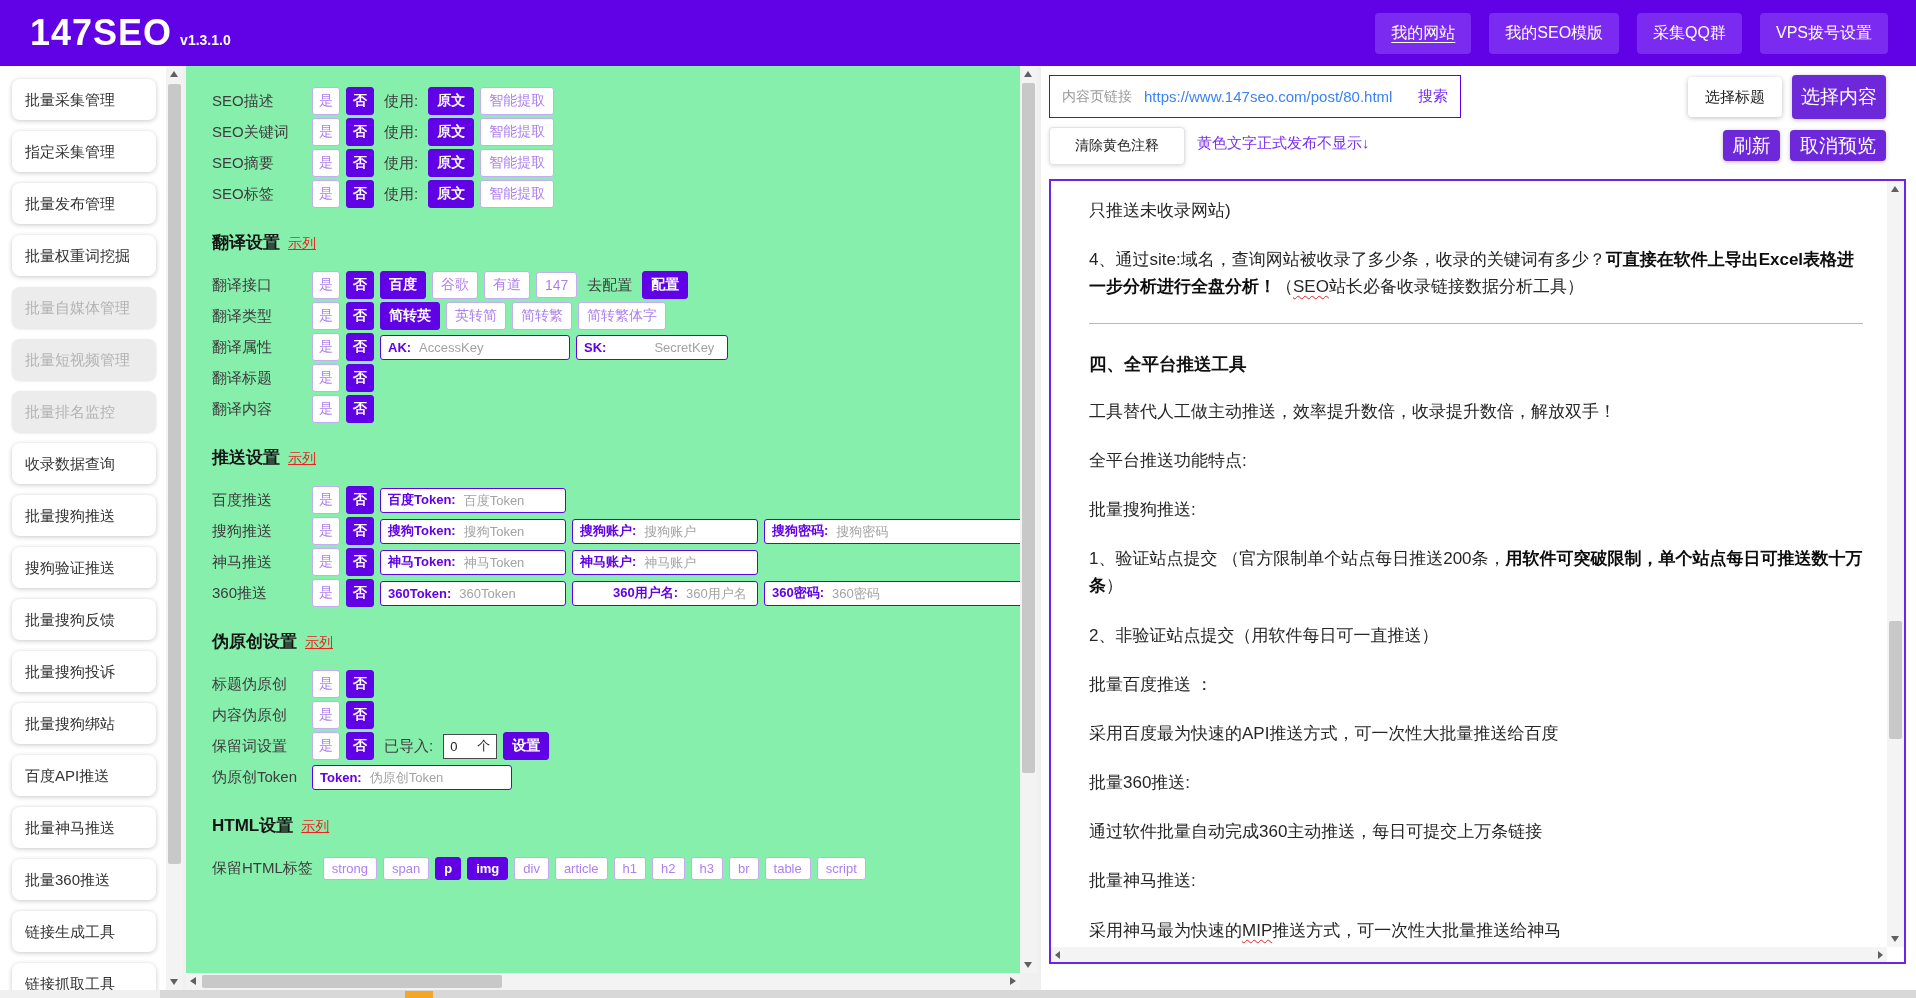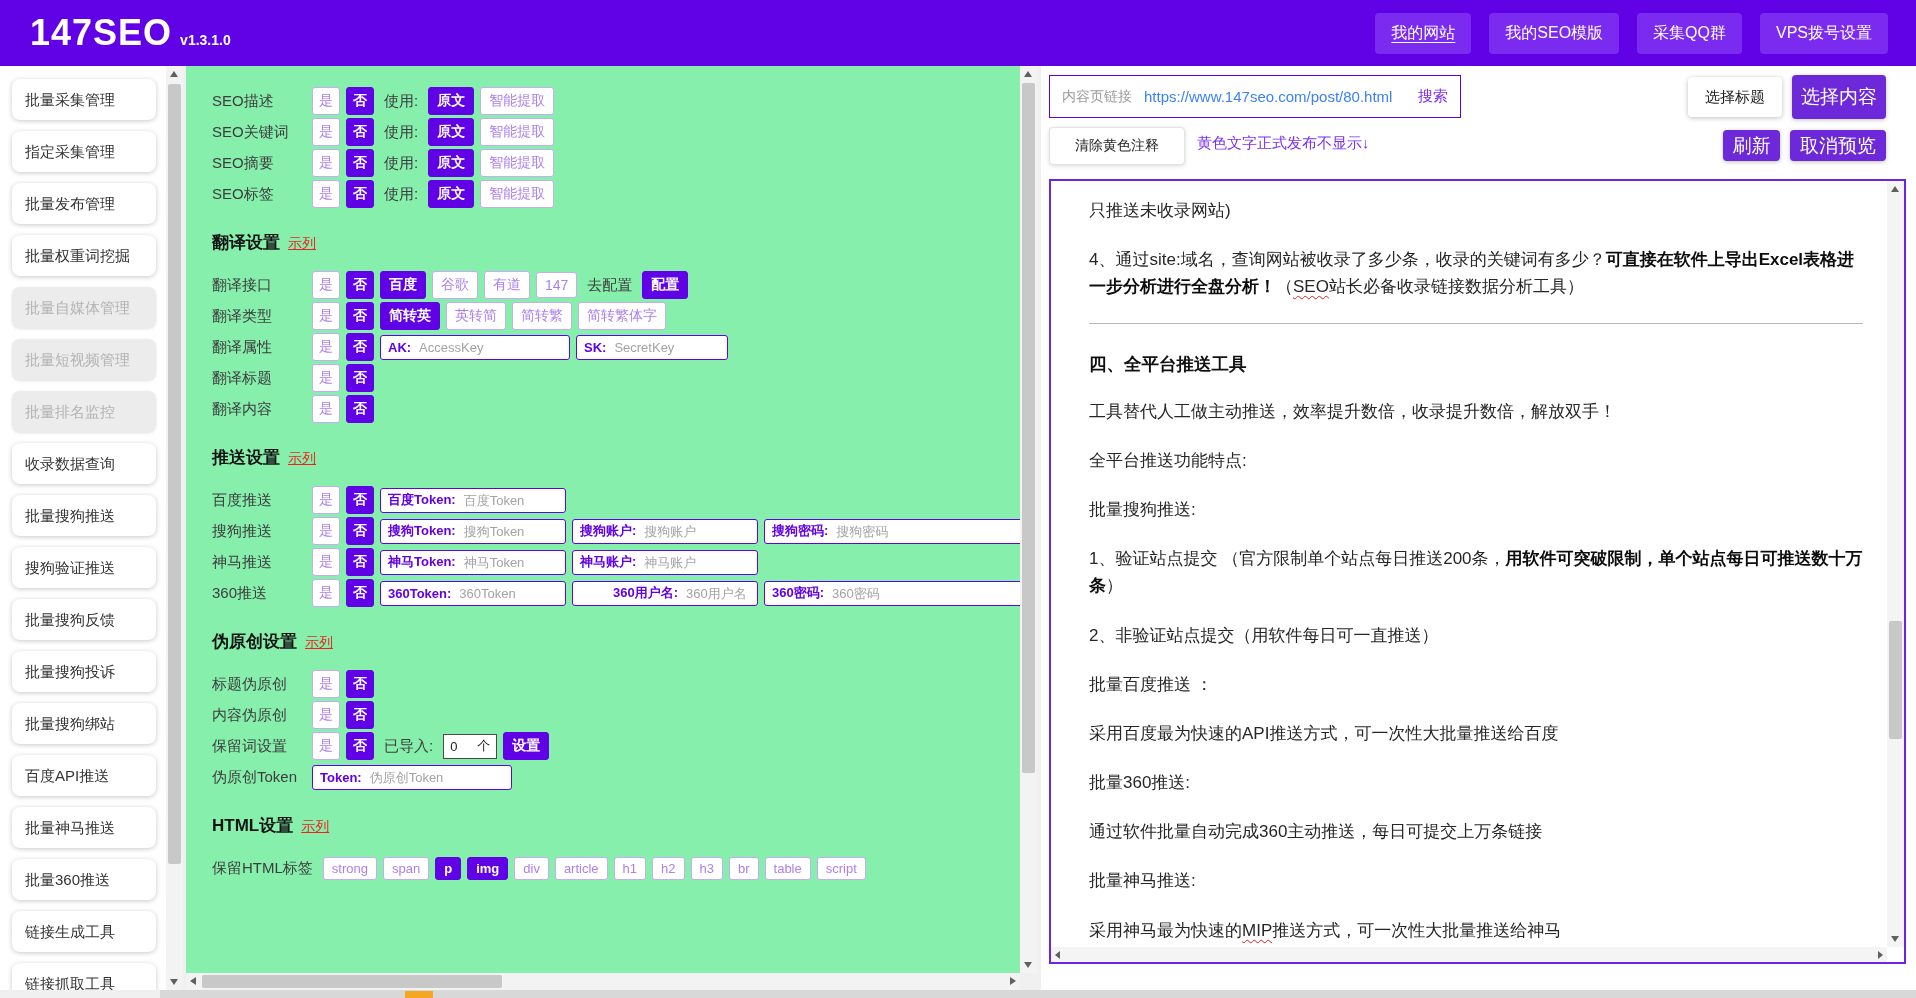--- a/index.html
+++ b/index.html
@@ -197,21 +197,21 @@
       </div>
       <div class="f-row">
         <span class="f-label">翻译属性</span>
         <div class="f-controls">
           <span class="sq">是</span>
           <span class="sq on">否</span>
           <div class="p-input" style="width: 190px;">
             <span class="p-lab">AK:</span>
             <input placeholder="AccessKey" style="">
           </div>
-          <div class="p-input" style="width: 152px;">
+          <div class="p-input" style="width: 152px; gap: 40px;">
             <span class="p-lab">SK:</span>
             <input placeholder="SecretKey" style="">
           </div>
         </div>
       </div>
       <div class="f-row">
         <span class="f-label">翻译标题</span>
         <div class="f-controls">
           <span class="sq">是</span>
           <span class="sq on">否</span>

